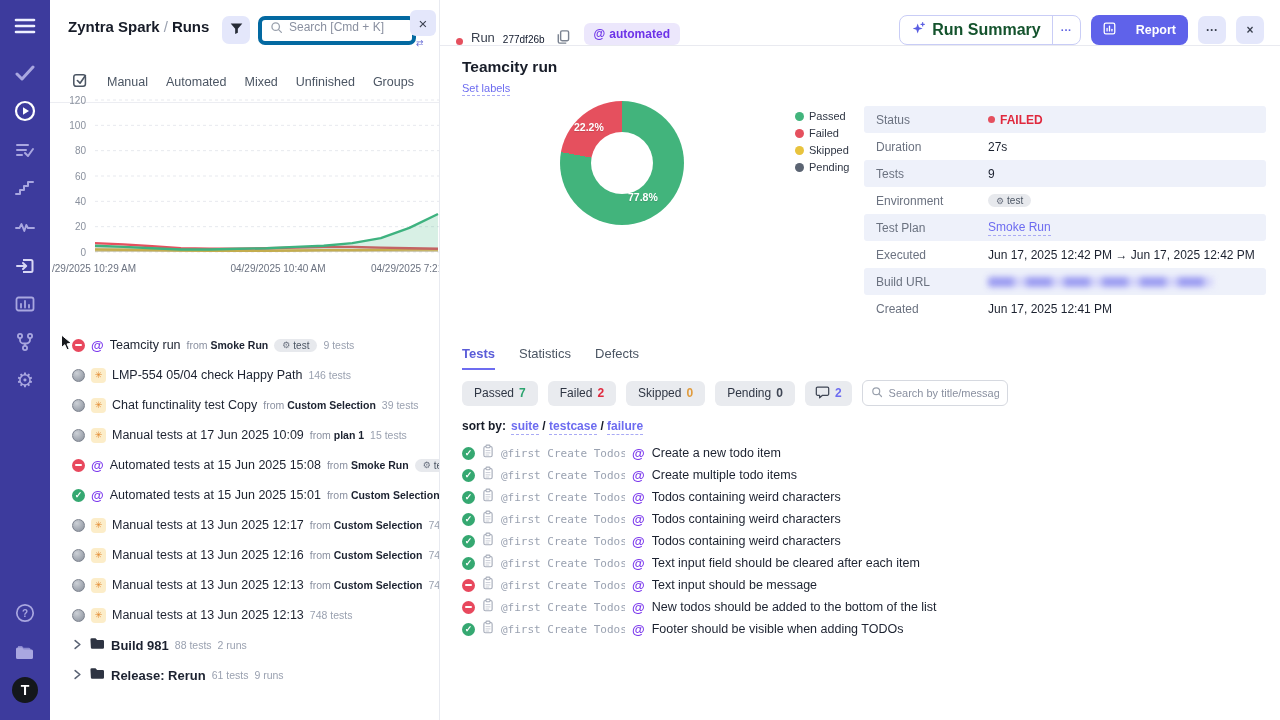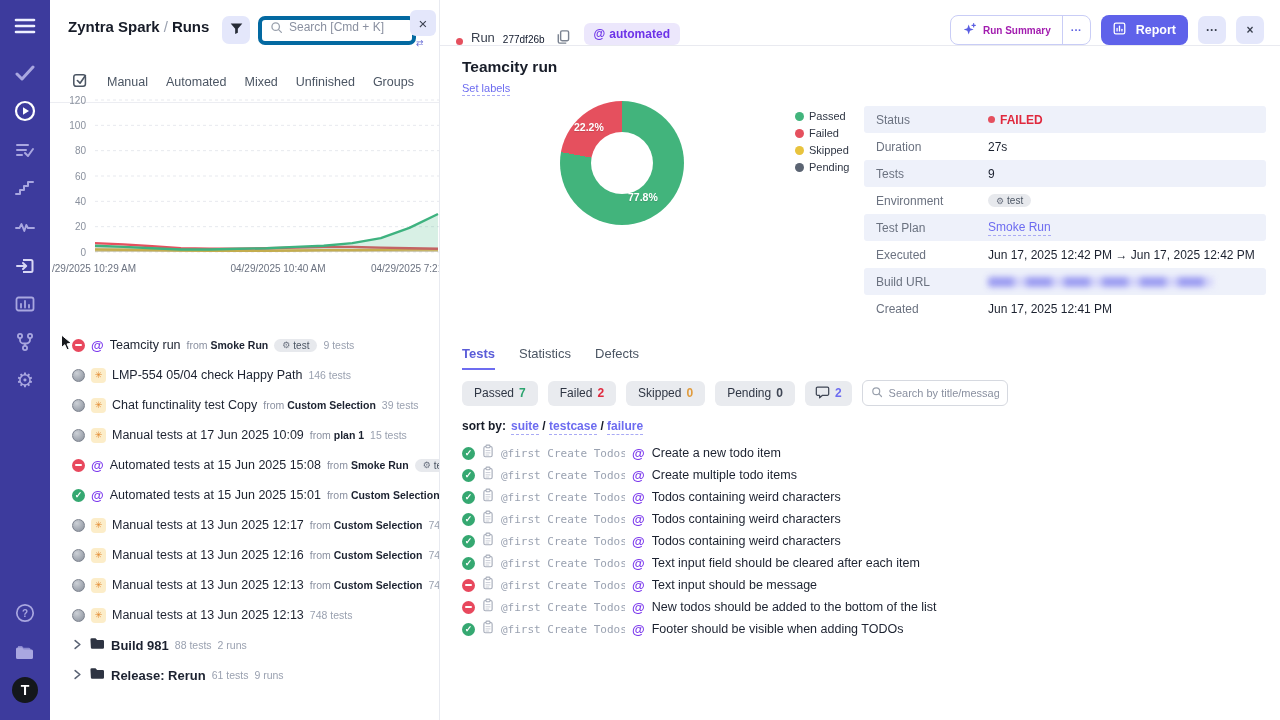--- a/index.html
+++ b/index.html
@@ -50,23 +50,23 @@
   .right-panel{position:absolute;left:440px;top:0;width:840px;height:720px;background:#fff}
   .rp-topbar{height:46px;border-bottom:1px solid #e9eaf0;display:flex;align-items:flex-end;padding:0 16px;gap:8px}
   .dot-red{width:7px;height:7px;border-radius:50%;background:#e5505e}
   .run-label{font-size:13px;color:#39404e}
   .run-id{font-size:10px;font-weight:400;color:#0f172a}
   .copy-btn{display:flex;align-items:center;cursor:pointer;margin-left:2px}
   .auto-badge{display:flex;align-items:center;gap:4px;background:#ece7fc;color:#6d33e8;font-weight:700;font-size:12px;padding:4px 10px;border-radius:6px;margin-left:6px}
   .auto-badge .at-icon{font-size:12px;color:#6d33e8}
   .tb-right{margin-left:auto;display:flex;align-items:center;gap:10px}
   .btn-summary{display:flex;align-items:stretch;border:1px solid #c9cdf6;border-radius:8px;background:#fff;overflow:hidden;height:30px}
-  .btn-summary .seg-main{display:flex;align-items:center;gap:6px;padding:0 11px;color:#a21caf;font-size:10px;font-weight:600;cursor:pointer}
+  .btn-summary .seg-main{display:flex;align-items:center;gap:6px;padding:0 11px;color:#14532d;font-size:16px;font-weight:600;cursor:pointer}
   .btn-summary .seg-more{display:flex;align-items:center;padding:0 8px;border-left:1px solid #c9cdf6;color:#5a5ee2;font-weight:700;cursor:pointer;font-size:11px}
-  .btn-report{display:flex;align-items:center;gap:10px;background:#5f62ea;color:#fff;height:30px;border-radius:8px;padding:0 12px;font-size:12.5px;font-weight:600;cursor:pointer;border:none;font-family:"Liberation Sans",sans-serif}
+  .btn-report{display:flex;align-items:center;gap:20px;background:#5f62ea;color:#fff;height:30px;border-radius:8px;padding:0 12px;font-size:12.5px;font-weight:600;cursor:pointer;border:none;font-family:"Liberation Sans",sans-serif}
   .btn-sq{width:28px;height:28px;background:#e4e7fb;border-radius:7px;display:flex;align-items:center;justify-content:center;color:#3b4150;font-size:12px;cursor:pointer;font-weight:700}
 
   .rp-content{position:absolute;top:46px;left:0;right:0;bottom:0}
   .run-title{position:absolute;left:22px;top:12px;font-size:15.5px;font-weight:700;color:#171c28}
   .set-labels{position:absolute;left:22px;top:36px;font-size:11px;color:#6d6cf0;border-bottom:1px dashed #a9aaf5;cursor:pointer;padding-bottom:1px}
 
   .donut{position:absolute;left:120px;top:55px;width:124px;height:124px;border-radius:50%}
   .donut::after{content:"";position:absolute;left:31px;top:31px;width:62px;height:62px;border-radius:50%;background:#fff}
   .donut-label{position:absolute;color:#fff;font-size:10.5px;font-weight:700;z-index:2;text-shadow:0 1px 1px rgba(0,0,0,.15)}
   .donut-label.a{left:68px;top:90px}

